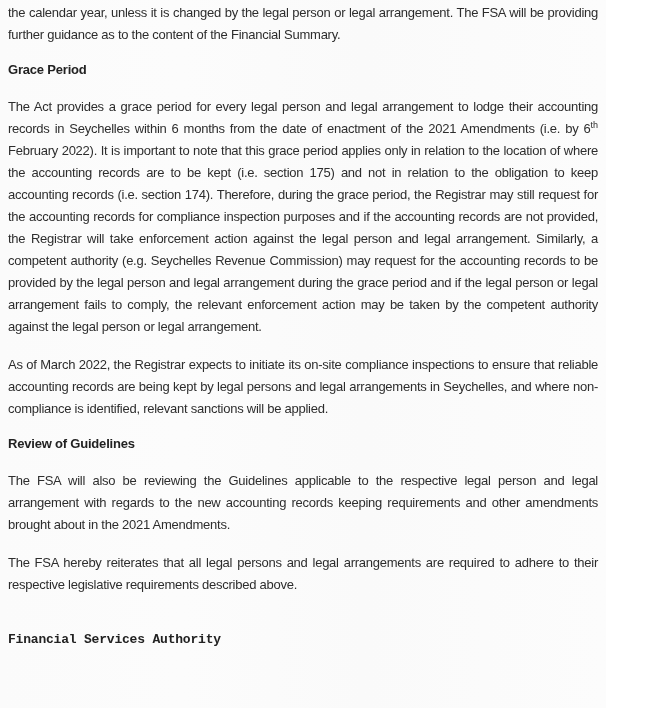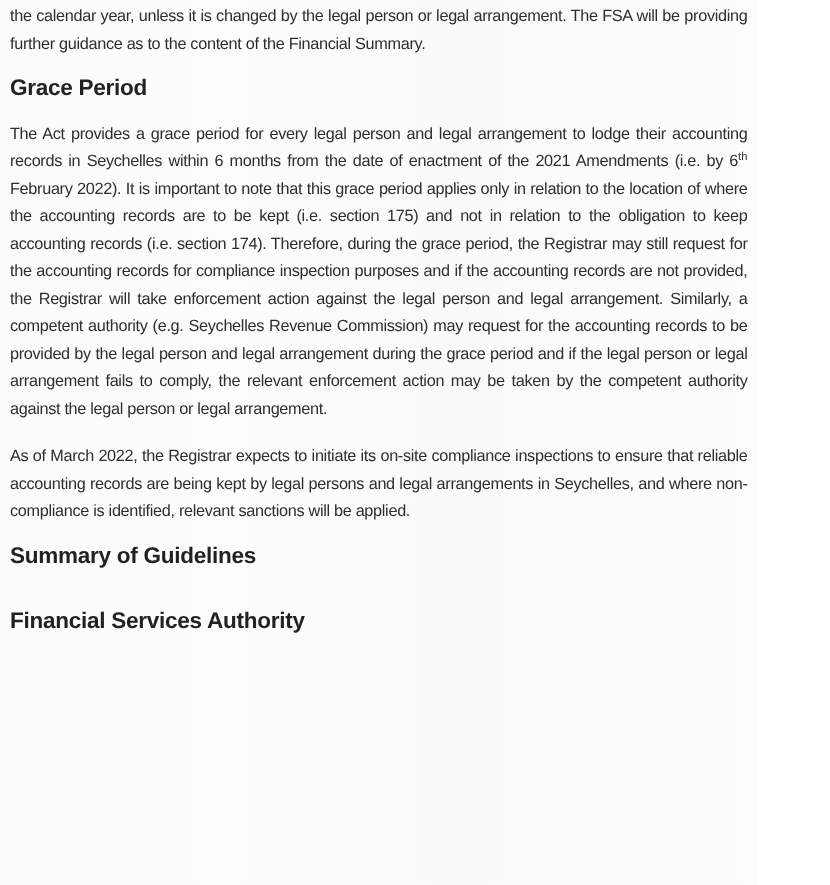--- a/index.html
+++ b/index.html
@@ -21,33 +21,34 @@
     letter-spacing: -0.25px;
     color: #2d2d2d;
   }
   p.body-para {
     margin: 0 0 16px 0;
     line-height: 22px;
     text-align: justify;
     text-justify: inter-word;
   }
   h2.doc-heading {
-    font-size: 18px;
+    font-size: 13px;
     font-weight: bold;
     color: #222222;
     margin: 16px 0 18px 0;
     line-height: 16px;
     letter-spacing: -0.2px;
   }
   .gap-before-lg {
     margin-top: 40px;
   }
   h2.footer-heading {
     margin-top: 36px;
     margin-bottom: 0;
+    font-family: Liberation Mono, monospace;
   }
   sup.ordinal {
     font-size: 9px;
     line-height: 0;
     vertical-align: super;
     letter-spacing: 0;
   }
 </style>
 </head>
 <body>
@@ -56,19 +57,21 @@
 
   <p class="body-para">the calendar year, unless it is changed by the legal person or legal arrangement. The FSA will be providing further guidance as to the content of the Financial Summary.</p>
 
   <h2 class="doc-heading">Grace Period</h2>
 
   <p class="body-para"><span>The Act provides a grace period for every legal person and legal arrangement to lodge their accounting records in Seychelles within 6 months from the date of enactment of the 2021 Amendments (i.e. by 6</span><sup class="ordinal">th</sup><span> February 2022). It is important to note that this grace period applies only in relation to the location of where the accounting records are to be kept (i.e. section 175) and not in relation to the obligation to keep accounting records (i.e. section 174). Therefore, during the grace period, the Registrar may still request for the accounting records for compliance inspection purposes and if the accounting records are not provided, the Registrar will take enforcement action against the legal person and legal arrangement. Similarly, a competent authority (e.g. Seychelles Revenue Commission) may request for the accounting records to be provided by the legal person and legal arrangement during the grace period and if the legal person or legal arrangement fails to comply, the relevant enforcement action may be taken by the competent authority against the legal person or legal arrangement.</span></p>
 
 
   <p class="body-para">As of March 2022, the Registrar expects to initiate its on-site compliance inspections to ensure that reliable accounting records are being kept by legal persons and legal arrangements in Seychelles, and where non-compliance is identified, relevant sanctions will be applied.</p>
 
-  <h2 class="doc-heading">Summary of Guidelines</h2>
+  <h2 class="doc-heading">Review of Guidelines</h2>
 
+  <p class="body-para">The FSA will also be reviewing the Guidelines applicable to the respective legal person and legal arrangement with regards to the new accounting records keeping requirements and other amendments brought about in the 2021 Amendments.</p>
 
+  <p class="body-para gap-before-lg">The FSA hereby reiterates that all legal persons and legal arrangements are required to adhere to their respective legislative requirements described above.</p>
 
   <h2 class="doc-heading footer-heading">Financial Services Authority</h2>
 
 </div>
 
 </body></html>

